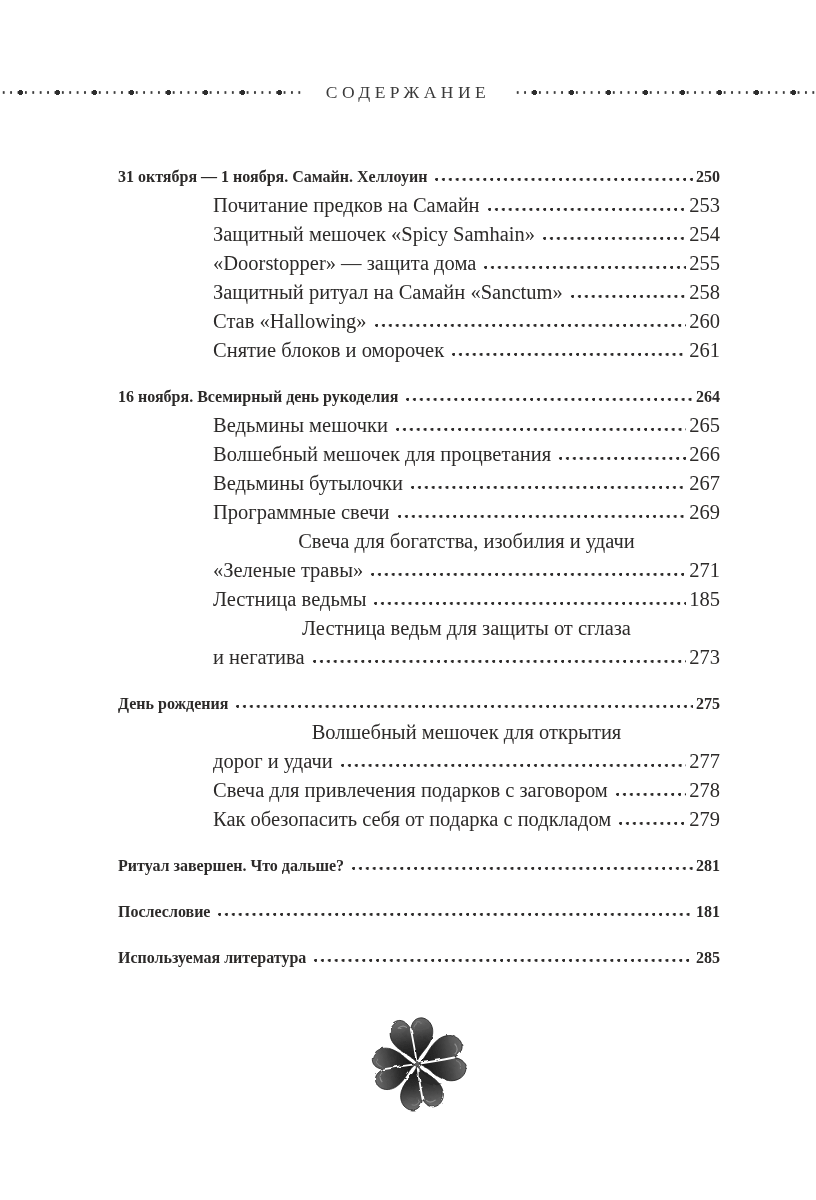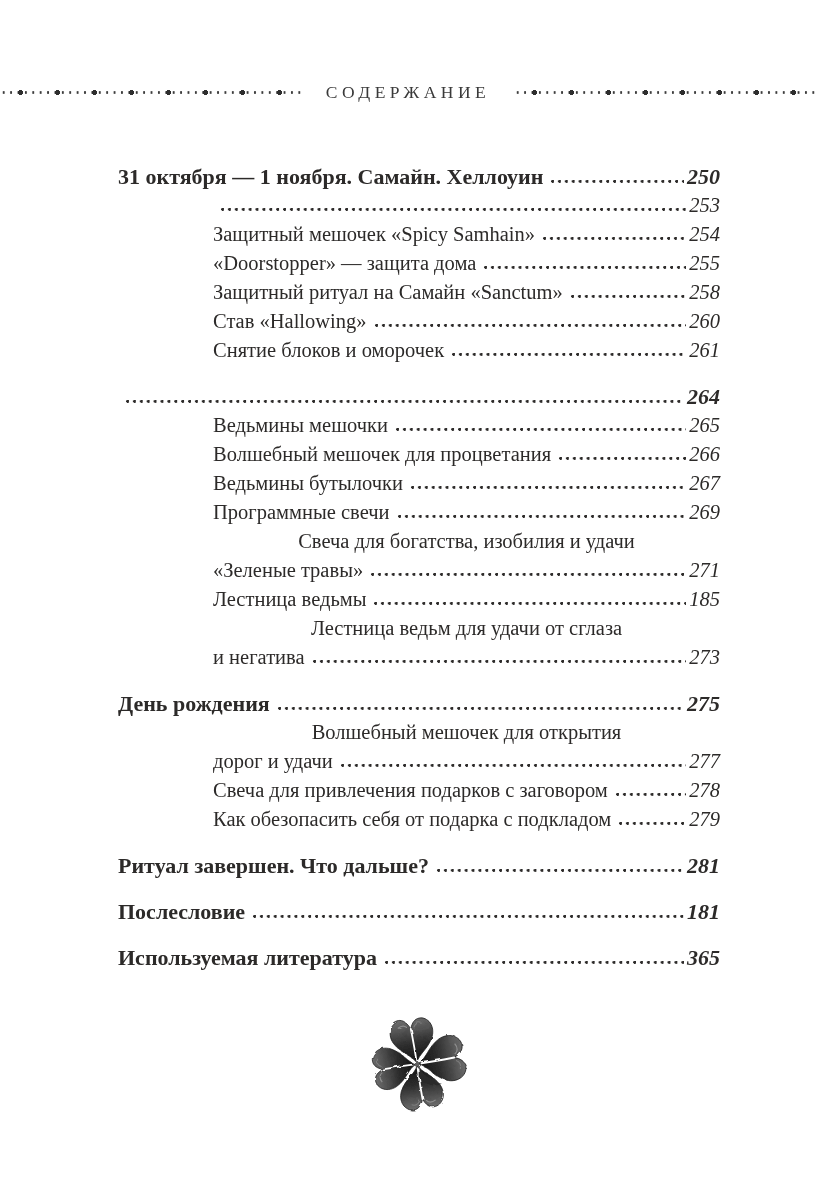--- a/index.html
+++ b/index.html
@@ -55,35 +55,35 @@
   .toc-line1 {
     line-height: 29px;
     font-size: 20.5px;
     padding-left: 95px;
     white-space: nowrap;
     text-align: center;
   }
   .toc-row.sub { padding-left: 95px; }
   .toc-row.section {
     font-weight: bold;
-    font-size: 22px;
+    font-size: 16px;
     margin-top: 17px;
   }
   .toc-row.section:first-child { margin-top: 0; }
   .toc-label { white-space: nowrap; }
   .dots {
     flex: 1 1 auto;
     height: 5px;
     min-width: 7px;
     margin: 0 3px 0 7px;
     background-image: radial-gradient(circle 1.45px at 2.6px 2.4px, #2d2b2a 1.3px, rgba(0,0,0,0) 1.65px);
     background-size: 6.9px 5px;
     background-repeat: repeat-x;
   }
-  .toc-page { white-space: nowrap; font-style: italic; }
+  .toc-page { white-space: nowrap; }
 
   
   .clover-wrap {
     position: absolute;
     left: 351px;
     top: 998px;
     width: 132px;
     height: 132px;
   }
   .clover-wrap svg { display: block; width: 100%; height: 100%; }
@@ -97,20 +97,21 @@
   <div class="ornament"></div>
 </header>
 
 <main class="toc">
     <div class="toc-row section">
       <span class="toc-label">31 октября — 1 ноября. Самайн. Хеллоуин</span>
       <span class="dots"></span>
       <span class="toc-page">250</span>
     </div>
     <div class="toc-row sub">
+      <span class="toc-label">Почитание предков на Самайн</span>
       <span class="dots"></span>
       <span class="toc-page">253</span>
     </div>
     <div class="toc-row sub">
       <span class="toc-label">Защитный мешочек «Spicy Samhain»</span>
       <span class="dots"></span>
       <span class="toc-page">254</span>
     </div>
     <div class="toc-row sub">
       <span class="toc-label">«Doorstopper» — защита дома</span>
@@ -126,20 +127,21 @@
       <span class="toc-label">Став «Hallowing»</span>
       <span class="dots"></span>
       <span class="toc-page">260</span>
     </div>
     <div class="toc-row sub">
       <span class="toc-label">Снятие блоков и оморочек</span>
       <span class="dots"></span>
       <span class="toc-page">261</span>
     </div>
     <div class="toc-row section">
+      <span class="toc-label">16 ноября. Всемирный день рукоделия</span>
       <span class="dots"></span>
       <span class="toc-page">264</span>
     </div>
     <div class="toc-row sub">
       <span class="toc-label">Ведьмины мешочки</span>
       <span class="dots"></span>
       <span class="toc-page">265</span>
     </div>
     <div class="toc-row sub">
       <span class="toc-label">Волшебный мешочек для процветания</span>
@@ -160,21 +162,21 @@
     <div class="toc-row sub cont">
       <span class="toc-label">«Зеленые травы»</span>
       <span class="dots"></span>
       <span class="toc-page">271</span>
     </div>
     <div class="toc-row sub">
       <span class="toc-label">Лестница ведьмы</span>
       <span class="dots"></span>
       <span class="toc-page">185</span>
     </div>
-    <div class="toc-line1 sub">Лестница ведьм для удачи от сглаза</div>
+    <div class="toc-line1 sub">Лестница ведьм для защиты от сглаза</div>
     <div class="toc-row sub cont">
       <span class="toc-label">и негатива</span>
       <span class="dots"></span>
       <span class="toc-page">273</span>
     </div>
     <div class="toc-row section">
       <span class="toc-label">День рождения</span>
       <span class="dots"></span>
       <span class="toc-page">275</span>
     </div>
@@ -200,21 +202,21 @@
       <span class="toc-page">281</span>
     </div>
     <div class="toc-row section">
       <span class="toc-label">Послесловие</span>
       <span class="dots"></span>
       <span class="toc-page">181</span>
     </div>
     <div class="toc-row section">
       <span class="toc-label">Используемая литература</span>
       <span class="dots"></span>
-      <span class="toc-page">365</span>
+      <span class="toc-page">285</span>
     </div>
   </main>
 
 <div class="clover-wrap">
   <svg viewBox="-62 -62 124 124" xmlns="http://www.w3.org/2000/svg">
     <defs>
       <linearGradient id="leafg" x1="0" y1="-2" x2="0" y2="-46" gradientUnits="userSpaceOnUse">
         <stop offset="0" stop-color="#141414"></stop>
         <stop offset="0.40" stop-color="#2e2e2e"></stop>
         <stop offset="0.72" stop-color="#565656"></stop>

